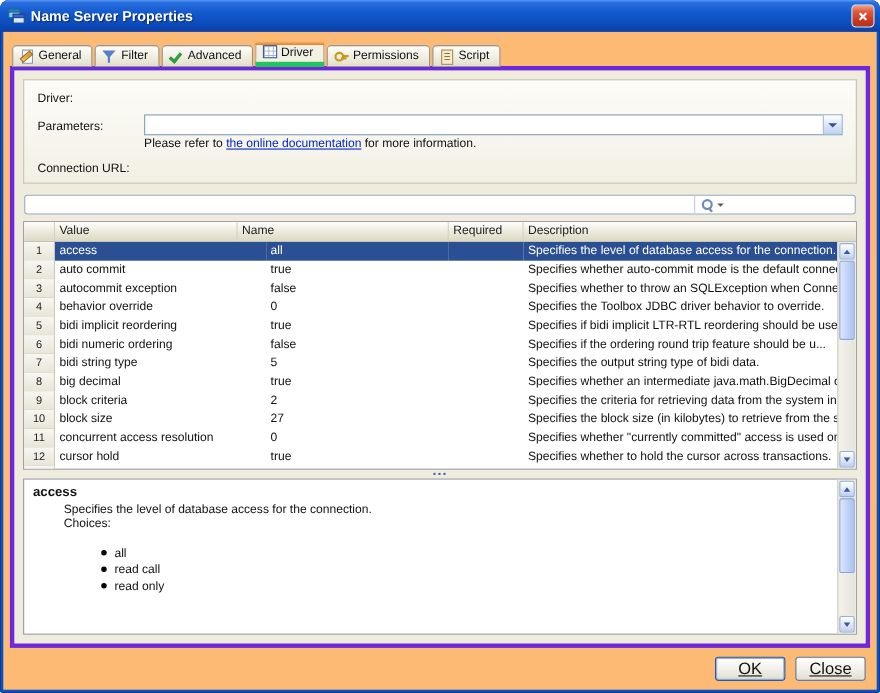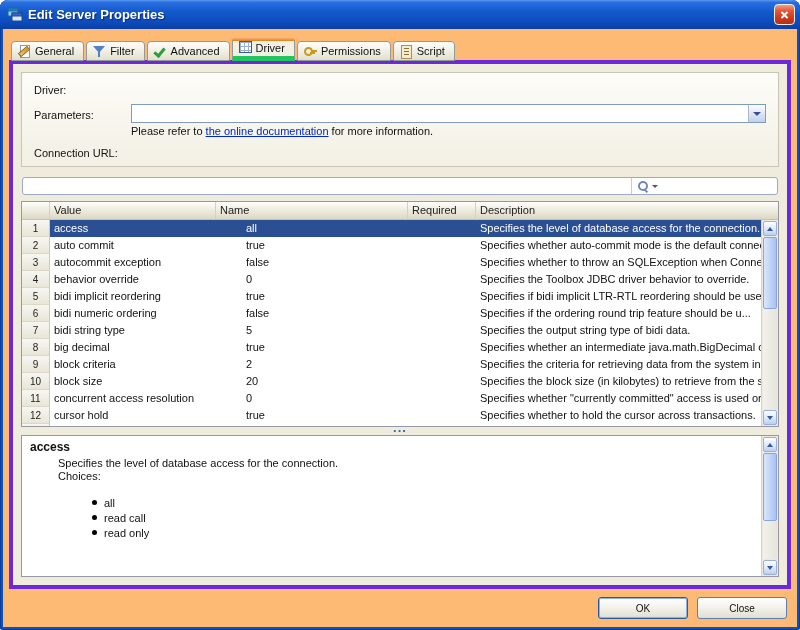--- a/index.html
+++ b/index.html
@@ -132,42 +132,42 @@
   .detail-title { font-weight:bold; font-size:12px; margin-bottom:3px; }
   .detail-desc { margin-left:28px; margin-bottom:1px; }
   .choices-label { margin-left:28px; }
   .choices-list { margin:13px 0 0 62px; }
   .choice { display:flex; align-items:center; gap:7px; height:15px; }
   .bullet { width:5px; height:5px; background:#000; border-radius:50%; flex:none; }
 
   
   .button-row { flex:none; height:38px; display:flex; align-items:center; justify-content:flex-end; gap:9px; padding:0 10px; }
   .btn {
-    width:90px; height:22px; font-size:10px; font-family:inherit; color:#111;
+    width:64px; height:22px; font-size:15px; font-family:inherit; color:#111;
     background:linear-gradient(180deg,#ffffff,#f2f1ea 50%,#e0dfd2);
     border:1px solid #5f7fb4; border-radius:3px;
-    display:flex; align-items:center; justify-content:center; cursor:pointer;
+    display:flex; align-items:center; justify-content:center; cursor:pointer;text-decoration:underline;
   }
   .btn.default { border-color:#2c5aa0; box-shadow:inset 0 0 0 1px #88b2e8; }
 </style>
 </head>
 <body>
 
 <div class="window">
 
   <div class="titlebar">
     <span style="display:flex;">
       <svg width="16" height="16" viewBox="0 0 16 16">
         <rect x="1" y="1" width="10" height="8" fill="#8fd0f0" stroke="#1a6aa0"></rect>
         <rect x="1" y="1" width="10" height="3" fill="#2a7ac0" stroke="#1a6aa0"></rect>
         <rect x="5" y="6" width="10" height="8" fill="#d8e8f8" stroke="#1a4a90"></rect>
         <rect x="5" y="6" width="10" height="3" fill="#3a66c8" stroke="#1a4a90"></rect>
       </svg>
     </span>
-    <span class="title-text">Edit Server Properties</span>
+    <span class="title-text">Name Server Properties</span>
     <div class="close-btn">
       <span class="close-x"></span>
     </div>
   </div>
 
   <div class="client">
 
     <div class="tab-strip">
       <div class="tab">
         <span class="ticon icon-general"></span>
@@ -294,21 +294,21 @@
               <div class="trow">
                 <div class="cell cell-num">9</div>
                 <div class="cell cell-name">block criteria</div>
                 <div class="cell cell-value">2</div>
                 <div class="cell cell-req"></div>
                 <div class="cell cell-desc">Specifies the criteria for retrieving data from the system in blo...</div>
               </div>
               <div class="trow">
                 <div class="cell cell-num">10</div>
                 <div class="cell cell-name">block size</div>
-                <div class="cell cell-value">20</div>
+                <div class="cell cell-value">27</div>
                 <div class="cell cell-req"></div>
                 <div class="cell cell-desc">Specifies the block size (in kilobytes) to retrieve from the syste...</div>
               </div>
               <div class="trow">
                 <div class="cell cell-num">11</div>
                 <div class="cell cell-name">concurrent access resolution</div>
                 <div class="cell cell-value">0</div>
                 <div class="cell cell-req"></div>
                 <div class="cell cell-desc">Specifies whether "currently committed" access is used on the ...</div>
               </div>

